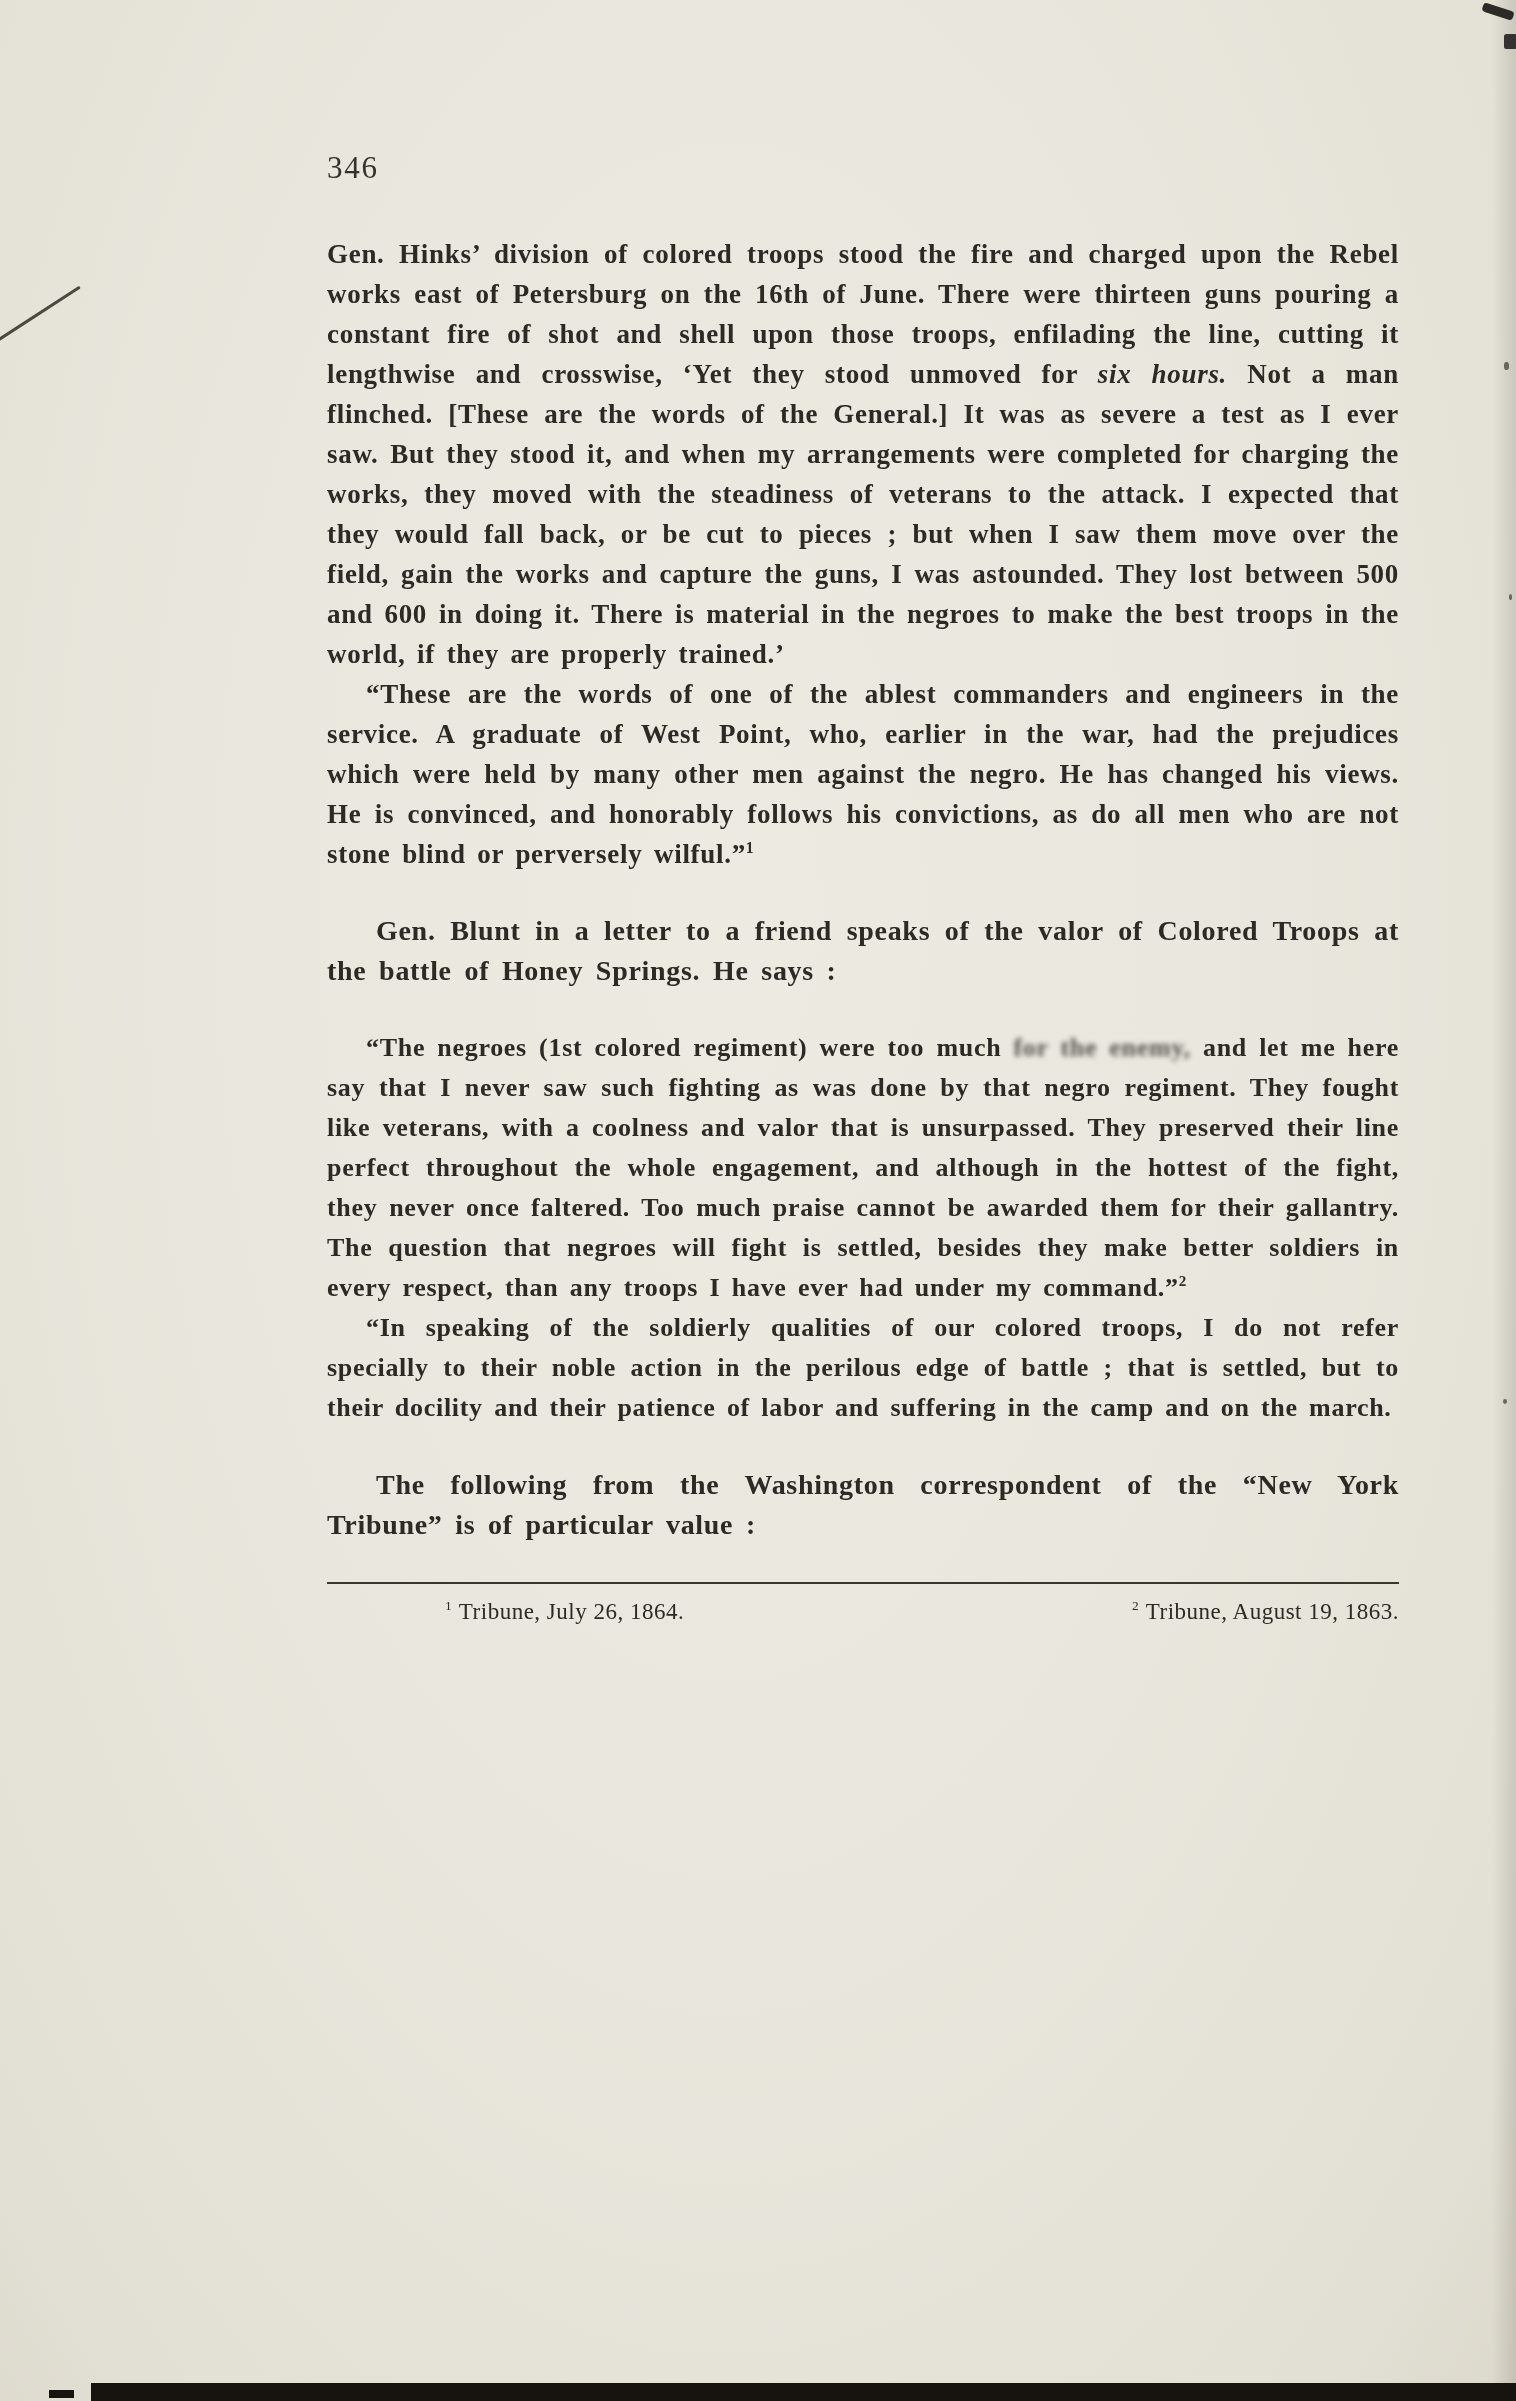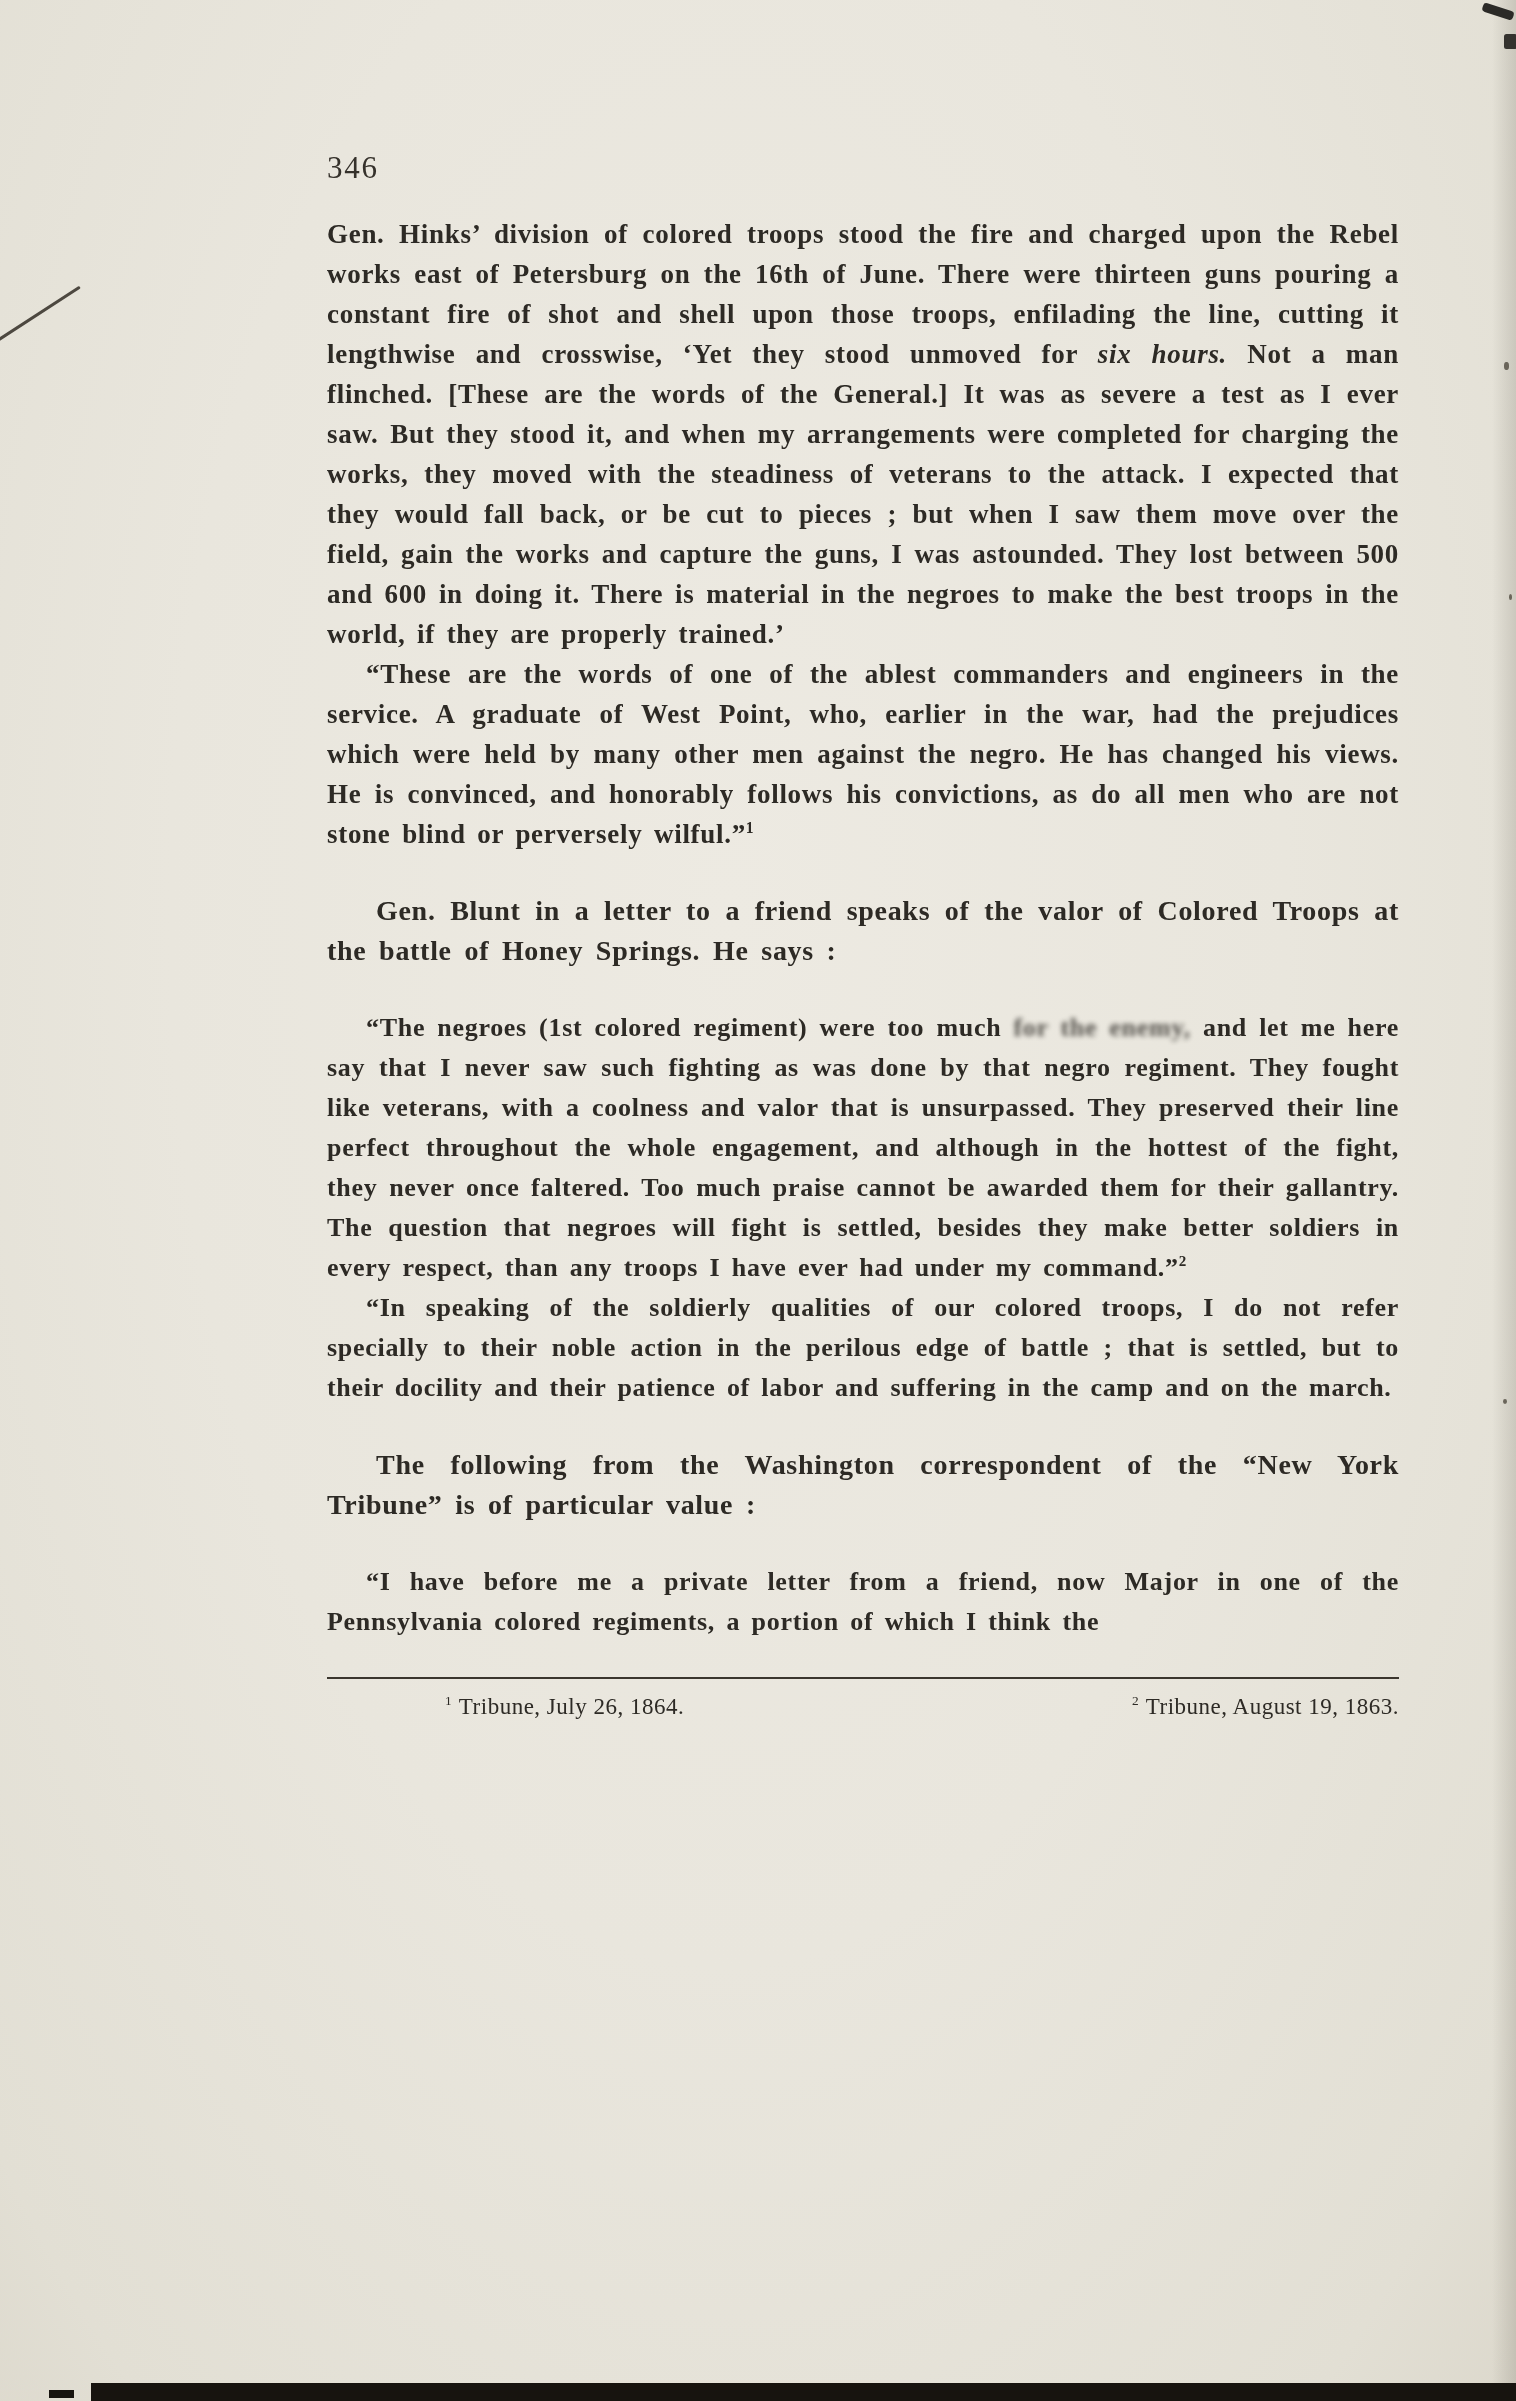--- a/index.html
+++ b/index.html
@@ -22,21 +22,21 @@
     position: absolute;
     left: 327px;
     top: 150px;
     width: 1072px;
   }
   .running-head {
     display: flex;
     align-items: baseline;
     font-size: 30px;
     color: #35312b;
-    margin-bottom: 28px;
+    margin-bottom: 48px;
     white-space: nowrap;
   }
   .page-number {
     letter-spacing: 1.7px;
     margin-right: 35px;
     font-size: 31px;
   }
   .running-title {
     font-style: italic;
     letter-spacing: 2.5px;
@@ -171,21 +171,20 @@
     <p class="body-text indent"><span>“These are the words of one of the ablest commanders and engineers in the service. A graduate of West Point, who, earlier in the war, had the prejudices which were held by many other men against the negro. He has changed his views. He is convinced, and honorably follows his convictions, as do all men who are not stone blind or perversely wilful.”</span><sup class="fn-marker">1</sup></p>
 
     <p class="body-text intro"><span>Gen. Blunt in a letter to a friend speaks of the valor of Colored Troops at the battle of Honey Springs. He says :</span></p>
 
     <p class="body-text quote indent"><span>“The negroes (1st colored regiment) were too much </span><span class="smudged">for the enemy,</span><span> and let me here say that I never saw such fighting as was done by that negro regiment. They fought like veterans, with a coolness and valor that is unsurpassed. They preserved their line perfect throughout the whole engagement, and although in the hottest of the fight, they never once faltered. Too much praise cannot be awarded them for their gallantry. The question that negroes will fight is settled, besides they make better soldiers in every respect, than any troops I have ever had under my command.”</span><sup class="fn-marker">2</sup></p>
 
     <p class="body-text quote indent"><span>“In speaking of the soldierly qualities of our colored troops, I do not refer specially to their noble action in the perilous edge of battle ; that is settled, but to their docility and their patience of labor and suffering in the camp and on the march.</span></p>
 
     <p class="body-text intro"><span>The following from the Washington correspondent of the “New York Tribune” is of particular value :</span></p>
 
-    <p class="body-text quote indent"><span>“I have before me a private letter from a friend, now Major in one of the Pennsylvania colored regiments, a portion of which I think the</span></p>
 
     <div class="footnotes">
       <span class="fn-left"><sup class="fn-marker">1</sup><span class="fn-text">Tribune, July 26, 1864.</span></span>
       <span class="fn-right"><sup class="fn-marker">2</sup><span class="fn-text">Tribune, August 19, 1863.</span></span>
     </div>
 
   </div>
 
   <div class="pen-stroke"></div>
   <div class="right-shade"></div>

